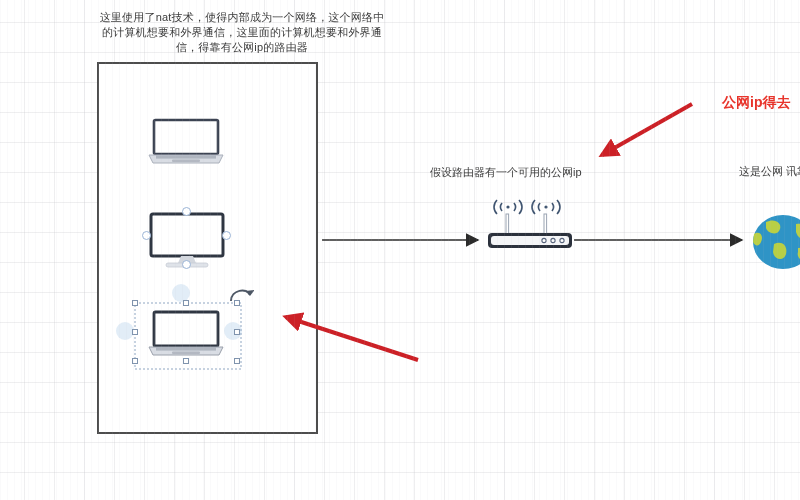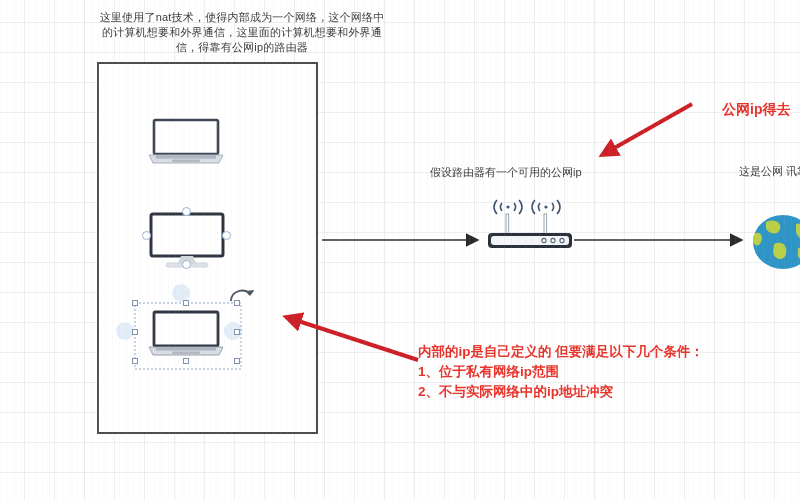--- a/index.html
+++ b/index.html
@@ -83,21 +83,21 @@
   .globe-note  { left: 734px; top: 163px; line-height: 17px; white-space: normal; width: 90px; text-align:center;}
 
   .red-text {
     position: absolute;
     color: #e8332a;
     font-weight: bold;
     font-size: 13.5px;
     line-height: 20px;
     white-space: nowrap;
   }
-  .red-topright { left: 722px; top: 92px; font-size: 14px; margin-top: 7px; }
+  .red-topright { left: 722px; top: 92px; font-size: 14px; }
   .red-bottom   { left: 418px; top: 342px; }
   .red-bottom div { white-space: nowrap; }
 
   
   .hsq {
     position: absolute;
     width: 6px; height: 6px;
     background: #ffffff;
     border: 1px solid #7f93ad;
     box-sizing: border-box;
@@ -240,19 +240,14 @@
 
     <line x1="692" y1="104" x2="602" y2="155" stroke="#cc2026" stroke-width="4" marker-end="url(#ah-red)"></line>
     <line x1="418" y1="360" x2="286" y2="317" stroke="#cc2026" stroke-width="4" marker-end="url(#ah-red)"></line>
   </svg>
 
   <div class="lbl router-note">假设路由器有一个可用的公网ip</div>
   <div class="lbl globe-note">这是公网 讯靠公</div>
 
   <div class="red-text red-topright">公网ip得去</div>
 
-  <div class="red-text red-bottom">
-    <div>内部的ip是自己定义的 但要满足以下几个条件：</div>
-    <div>1、位于私有网络ip范围</div>
-    <div>2、不与实际网络中的ip地址冲突</div>
-  </div>
 
 </div>
 
 </body></html>

